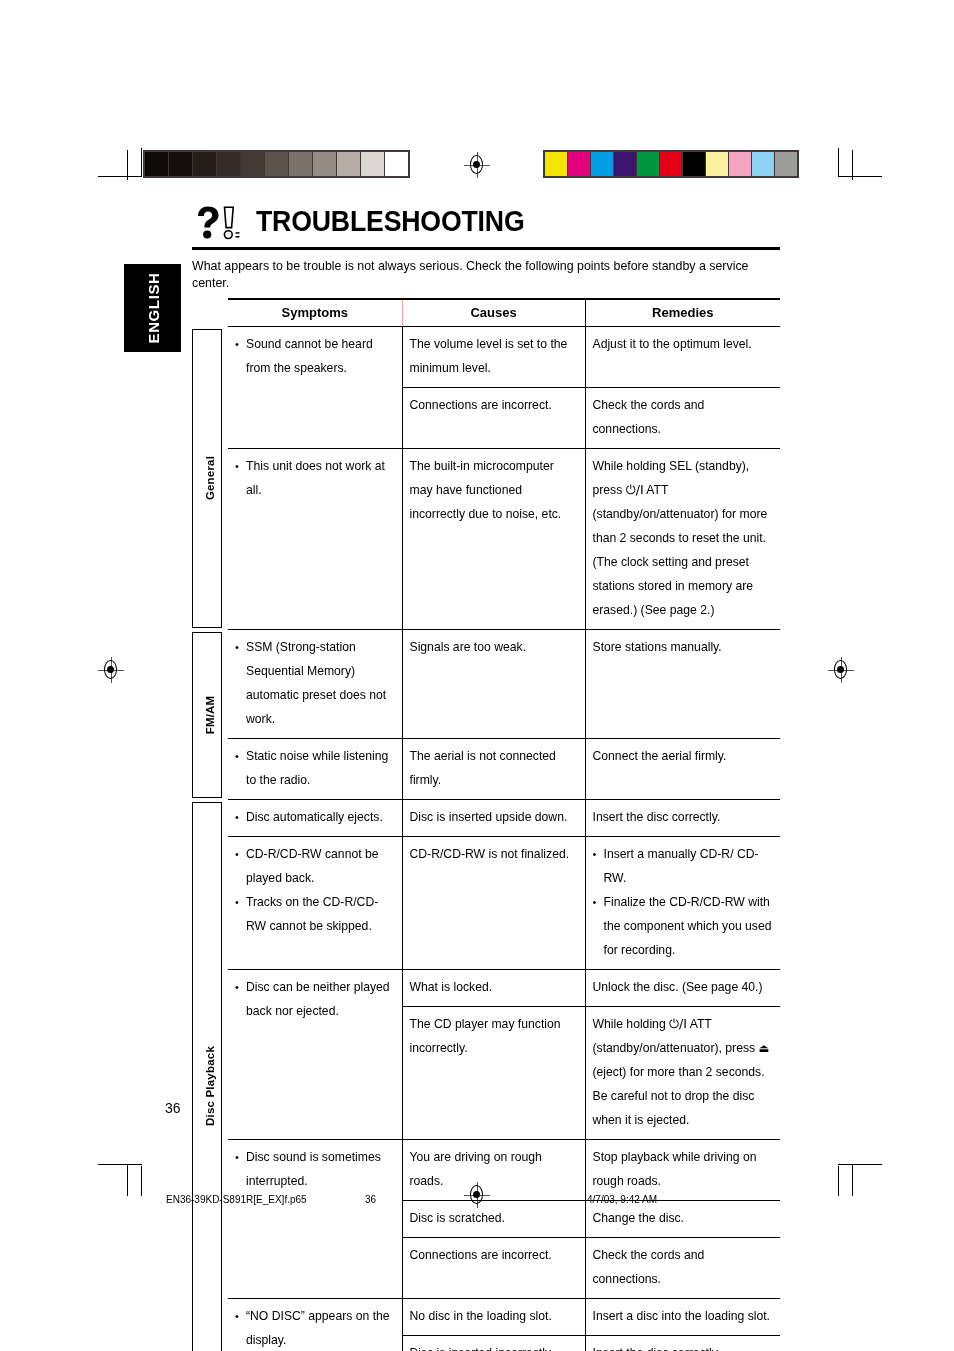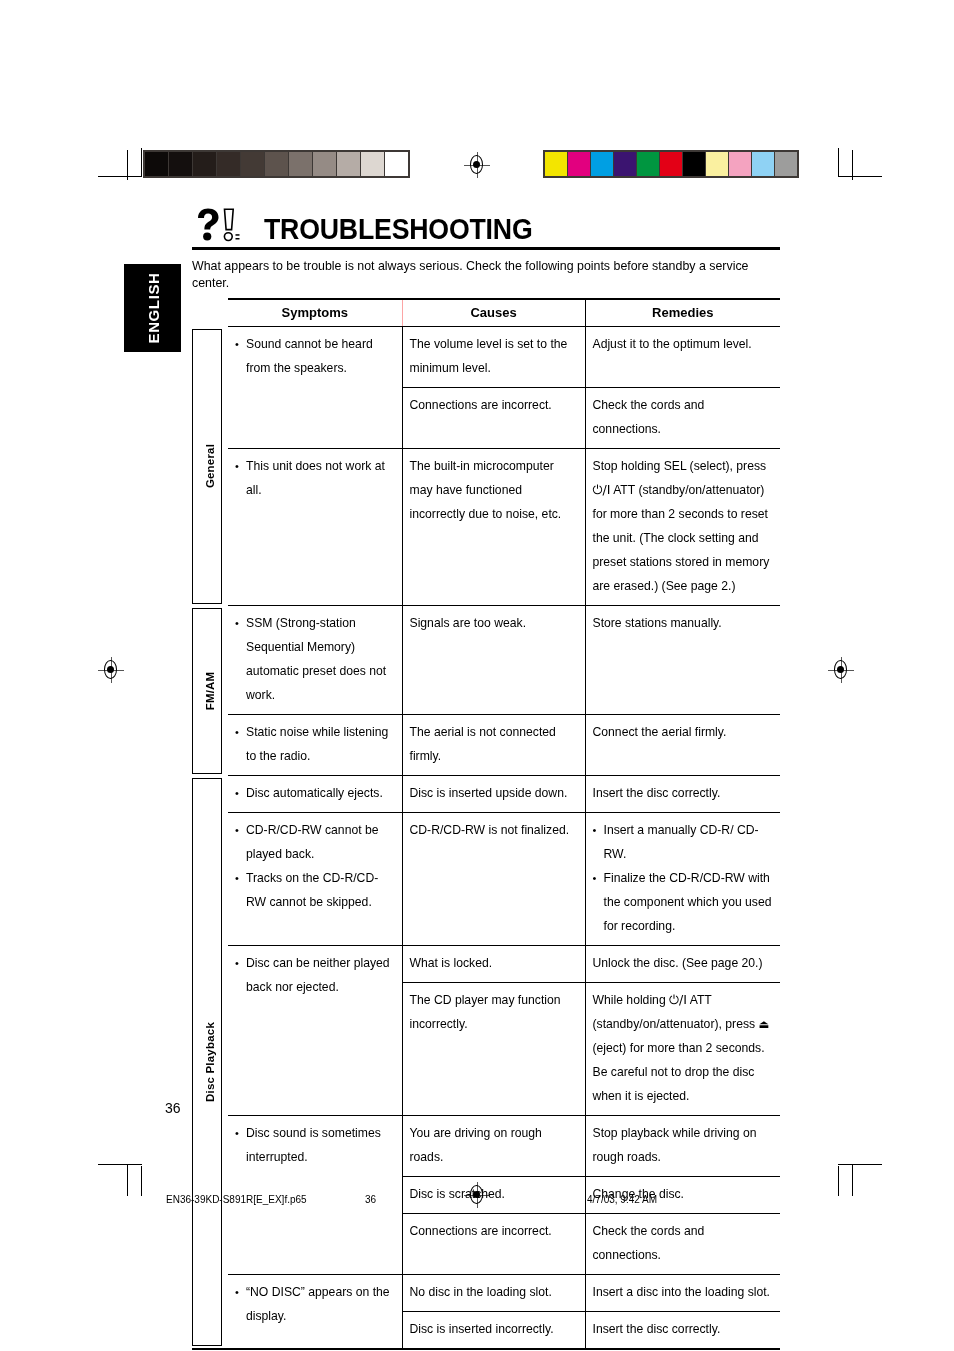--- a/index.html
+++ b/index.html
@@ -108,22 +108,22 @@
 
   
   .title-block {
     position: absolute;
     left: 192px;
     top: 206px;
     width: 588px;
   }
   .title-row {
     display: flex;
-    align-items: flex-end;
-    gap: 14px;
+    align-items: flex-start;
+    gap: 6px;
     height: 38px;
   }
   .tb-icon {
     width: 58px;
     height: 36px;
     position: relative;
     flex: none;
   }
   .tb-icon svg { display: block; }
   .title-text {
@@ -402,21 +402,21 @@
       <td class="rem">Check the cords and connections.</td>
     </tr>
     <tr>
       <td class="sym">
         <ul class="b">
               <li>This unit does not work at all.</li>
             </ul>
       </td>
       <td class="cau">The built-in microcomputer may have functioned incorrectly due to noise, etc.</td>
       <td class="rem" style="height:118px;">
-        <span>Stop holding SEL (select), press </span><span class="sym-pow">⏻/I</span><span> ATT  (standby/on/attenuator) for more than 2 seconds to reset the unit. (The clock setting and preset stations stored in memory are erased.) (See page 2.)</span>
+        <span>While holding SEL (standby), press </span><span class="sym-pow">⏻/I</span><span> ATT  (standby/on/attenuator) for more than 2 seconds to reset the unit. (The clock setting and preset stations stored in memory are erased.) (See page 2.)</span>
       </td>
     </tr>
 
     <tr class="grp-start">
       <td class="cat" rowspan="2">
         <div class="catbox"></div>
         <div class="catlabel">FM/AM</div>
       </td>
       <td class="sym" style="height:74px;">
         <ul class="b">
@@ -466,21 +466,21 @@
       </td>
     </tr>
 
     <tr>
       <td class="sym" rowspan="2">
         <ul class="b">
               <li>Disc can be neither played back nor ejected.</li>
             </ul>
       </td>
       <td class="cau">What is locked.</td>
-      <td class="rem">Unlock the disc. (See page 20.)</td>
+      <td class="rem">Unlock the disc. (See page 40.)</td>
     </tr>
     <tr class="sub">
       <td class="cau">The CD player may function incorrectly.</td>
       <td class="rem" style="height:86px;margin-left:10px;">
         <span>While holding </span><span class="sym-pow">⏻/I</span><span> ATT (standby/on/attenuator), press </span><span class="sym-ej">⏏</span><span> (eject) for more than 2 seconds. Be careful not to drop the disc when it is ejected.</span>
       </td>
     </tr>
 
     <tr>
       <td class="sym" rowspan="3">

